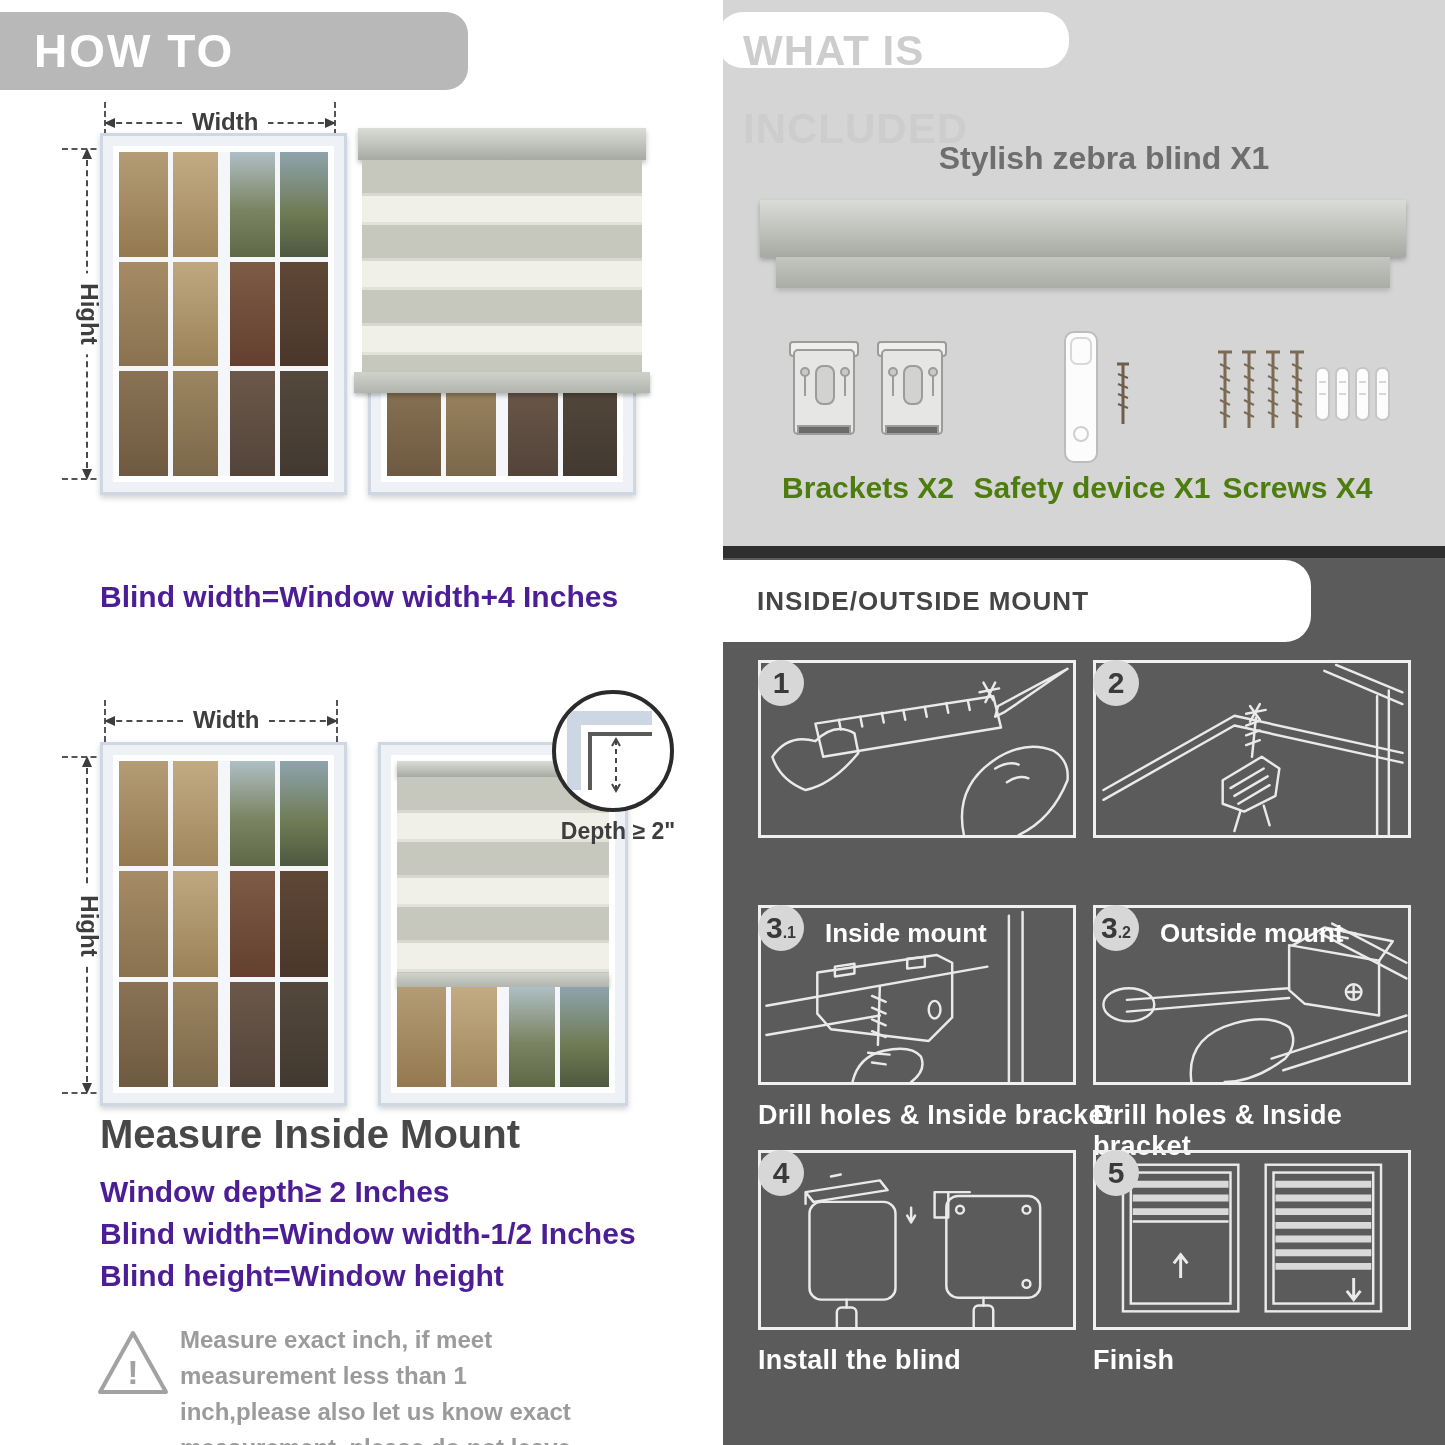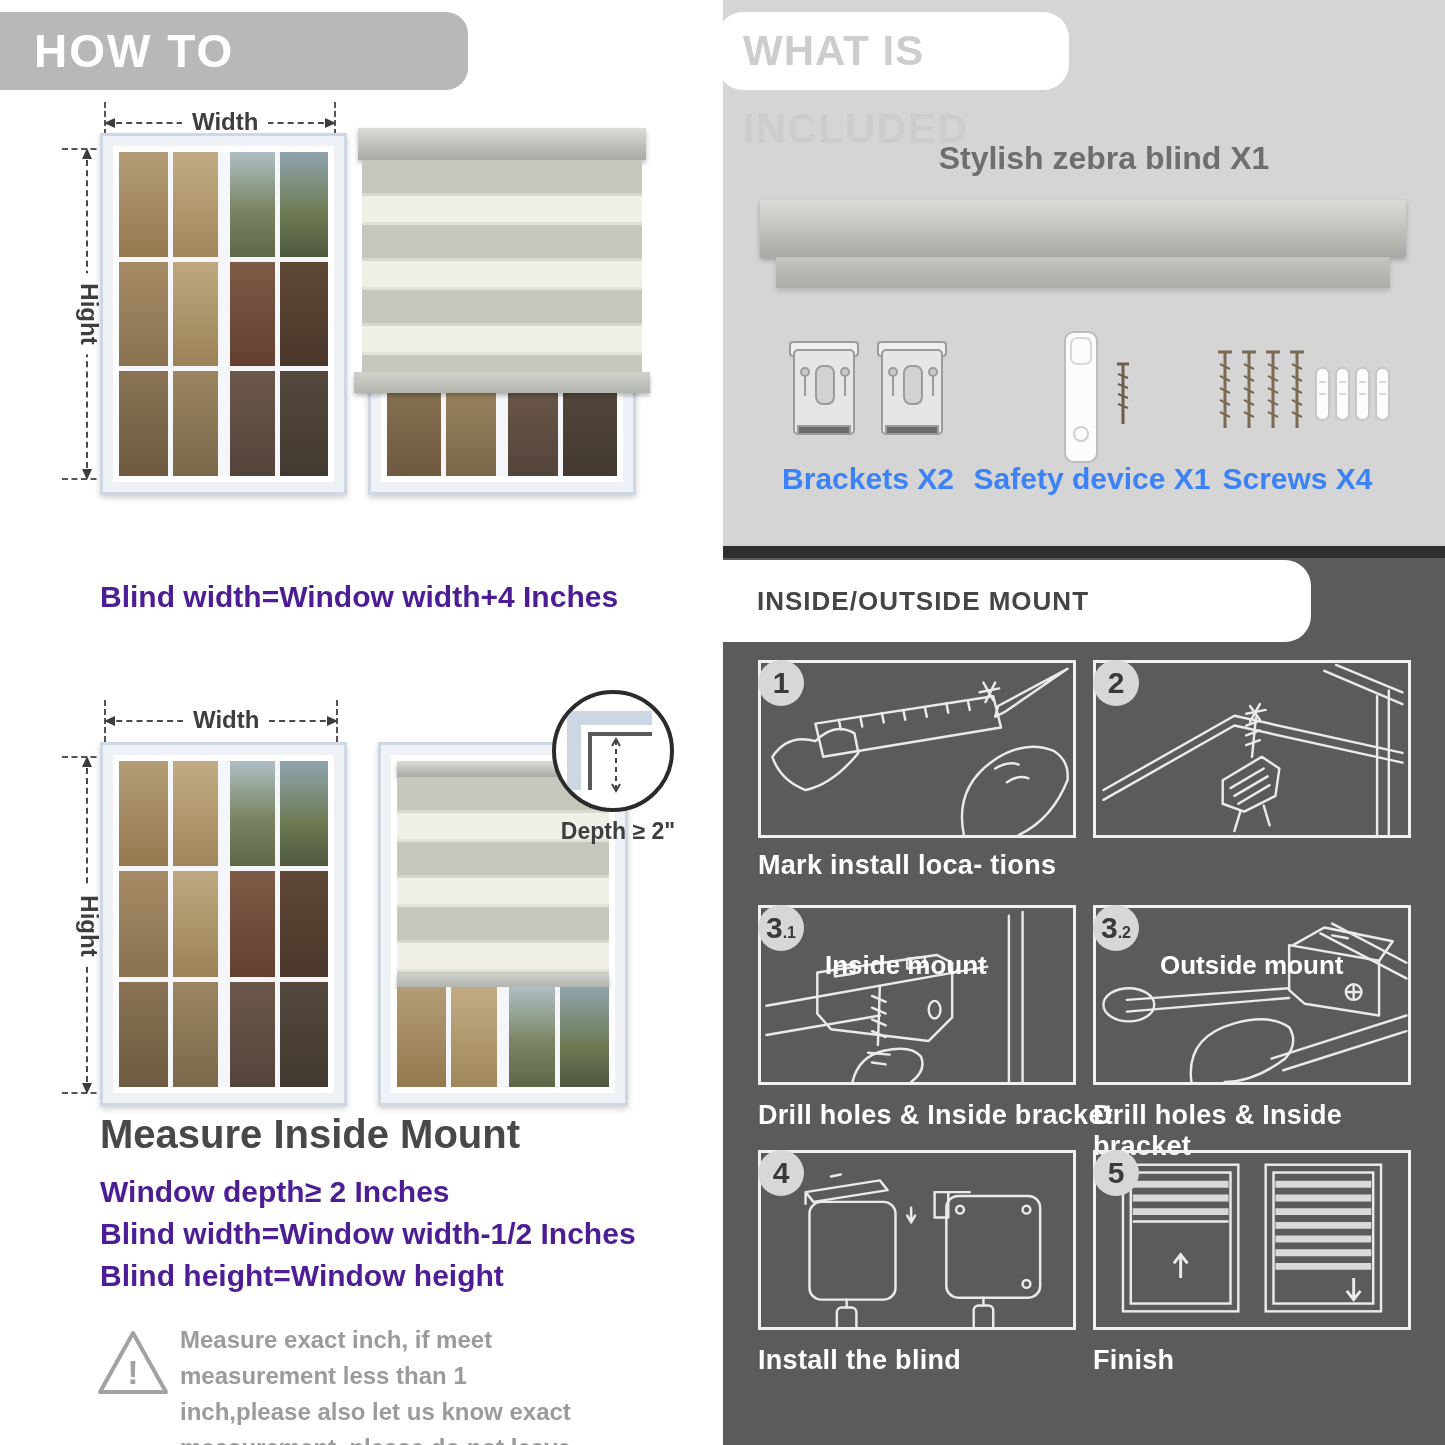--- a/index.html
+++ b/index.html
@@ -57,39 +57,39 @@
   .varrow:after{bottom:-2px;border-top:11px solid #3d3d3d;}
   .tickv{width:0;border-left:2px dashed #555;height:42px;}
   .tickh{height:0;border-top:2px dashed #555;width:44px;}
   .mlabel{font-size:24px;font-weight:bold;color:#3e3e3e;background:#fff;padding:0 10px;}
   .hlabel{transform:rotate(90deg);transform-origin:center;}
 
   .note-text{font-size:24px;font-weight:600;color:#9b9b9b;line-height:36px;}
 
   
   .gray-panel{left:723px;top:0;width:722px;height:546px;background:#d5d5d5;}
-  .hdr-included{left:717px;top:12px;width:352px;height:78px;background:#fff;border-radius:26px;
+  .hdr-included{left:717px;top:12px;width:352px;height:56px;background:#fff;border-radius:26px;
             color:#cdcdcd;font-size:42px;font-weight:bold;line-height:78px;padding-left:26px;
             letter-spacing:1px;box-sizing:border-box;}
   .product-label{left:723px;top:140px;width:722px;text-align:center;font-size:32px;
             font-weight:bold;color:#6e6e6e;padding-left:20px;}
-  .item-label{font-size:30px;font-weight:bold;color:#3b82f6;text-align:center;}
+  .item-label{font-size:30px;font-weight:bold;color:#4d7c0f;text-align:center;margin-top:9px;}
 
   .dark-strip{left:723px;top:546px;width:722px;height:12px;background:#2f2f2f;}
   .dark-panel{left:723px;top:558px;width:722px;height:887px;background:#5b5b5b;}
   .hdr-mount{left:723px;top:560px;width:588px;height:82px;background:#fff;border-radius:0 26px 26px 0;
             color:#454545;font-size:26px;font-weight:bold;line-height:82px;padding-left:34px;
             letter-spacing:1px;box-sizing:border-box;}
 
   .step-box{position:absolute;border:3px solid #f0f0f0;box-sizing:border-box;}
   .step-badge{position:absolute;top:-3px;left:-3px;width:46px;height:46px;border-radius:50%;
             background:#d7d7d7;color:#3a3a3a;font-size:30px;font-weight:bold;
             display:flex;align-items:center;justify-content:center;}
   .step-badge .sub{font-size:16px;margin-top:10px;}
-  .step-inner-label{position:absolute;left:64px;top:10px;color:#fff;font-size:26px;font-weight:bold;margin-top:32px;}
+  .step-inner-label{position:absolute;left:64px;top:10px;color:#fff;font-size:26px;font-weight:bold;}
   .step-caption{position:absolute;color:#fff;font-size:27px;font-weight:bold;letter-spacing:.3px;}
   .step-art{position:absolute;inset:0;width:100%;height:100%;}
 
   svg{display:block;}
 </style>
 </head>
 <body>
 
 <div class="canvas">
 
@@ -297,21 +297,20 @@
         <path d="M10 96 Q26 72 54 80 Q74 60 94 72 L98 92 Q72 124 44 130 Q18 120 10 96 Z"></path>
         <path d="M206 176 Q196 128 236 100 Q268 78 298 90 Q314 100 312 120 Q296 160 262 176"></path>
         <path d="M238 108 Q252 100 262 104 M250 122 Q262 114 272 118"></path>
       </g>
     </svg>
     <div class="step-badge">
       <span>1</span>
         <span class="sub"></span>
     </div>
   </div>
-  <div class="step-caption" style="left:758px;top:850px;">Mark install loca- tions</div>
 
   <div class="step-box" style="left:1093px;top:660px;width:318px;height:178px;">
     <svg class="step-art" viewBox="0 0 316 176">
       <g fill="none" stroke="#eaeaea" stroke-width="2.5" stroke-linecap="round" stroke-linejoin="round">
         <path d="M6 130 L140 54 L312 92 M6 140 L140 64 L312 102"></path>
         <path d="M232 8 L312 42 M244 2 L312 30"></path>
         <path d="M286 34 L286 176 M298 28 L298 176"></path>
         <path d="M128 120 L168 96 L186 108 L182 136 L150 152 L128 144 Z"></path>
         <path d="M136 128 l34 -20 M140 136 l34 -20 M144 144 l32 -19"></path>
         <path d="M158 96 L162 56"></path>

